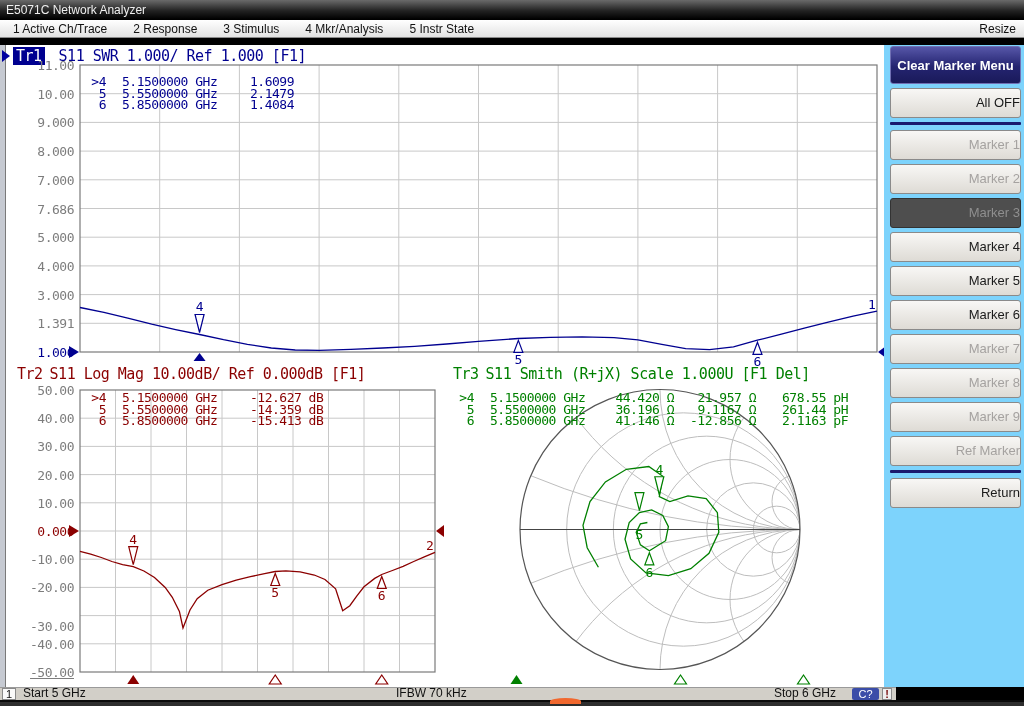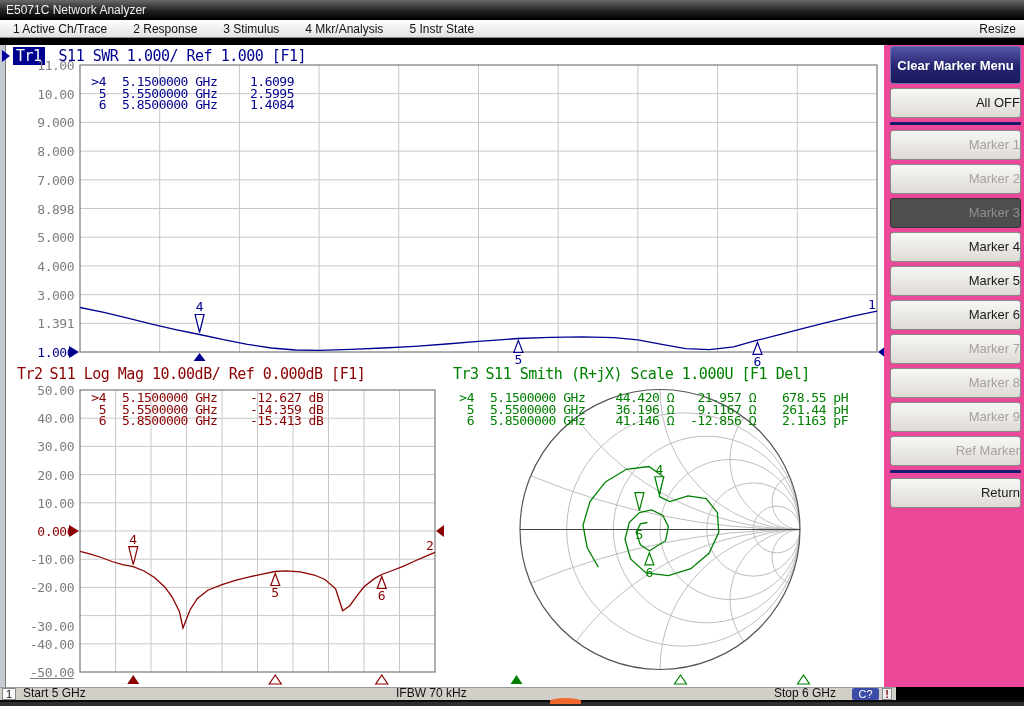--- a/index.html
+++ b/index.html
@@ -32,21 +32,21 @@
   .mc{text-align:right;}
   .mc-n{width:22px;}
   .mc-f{width:112px;margin-left:8px;text-align:left;padding-left:8px;}
   .mc-v{width:110px;text-align:left;padding-left:16px;}
   .mc-r{width:72px;}
   .mc-x{width:82px;}
   .mc-lc{width:92px;}
   .ylab{position:absolute;z-index:2;width:72px;text-align:right;
     font-family:"DejaVu Sans Mono",monospace;font-size:13px;letter-spacing:-0.5px;color:#7d7d7d;}
   
-  #sidebar{position:absolute;left:884px;top:45px;width:140px;height:642px;background:#ec4899;}
+  #sidebar{position:absolute;left:884px;top:45px;width:140px;height:642px;background:#7dd3fc;}
   #menu-title{position:absolute;left:6px;top:1px;width:131px;height:38px;
     background:linear-gradient(#5656a8,#242470 55%,#1a1a5a);border:1px solid #7070b4;border-radius:3px;
     color:#fff;font-size:13px;font-weight:bold;text-align:center;display:flex;align-items:center;
     justify-content:center;box-sizing:border-box;line-height:15px;}
   #sbtns{position:absolute;left:6px;top:43px;width:131px;}
   .sbtn{height:30px;margin-bottom:4px;background:linear-gradient(#f8f7f5,#dedbd5);
     border:1px solid #8a8a8a;border-radius:3px;box-sizing:border-box;
     font-size:13px;color:#1a1a1a;text-align:right;line-height:28px;}
   .sbtn.disabled{color:#a5a2a0;}
   .sbtn.active{background:#4e4e4e;color:#8f8f8f;border-color:#333;}
@@ -214,21 +214,21 @@
 
   <div class="readout" style="left:84px;top:76px;color:#000090;">
     <div class="mrow">
       <span class="mc mc-n">&gt;4</span>
       <span class="mc mc-f">5.1500000 GHz</span>
       <span class="mc mc-v">1.6099</span>
     </div>
     <div class="mrow">
       <span class="mc mc-n">5</span>
       <span class="mc mc-f">5.5500000 GHz</span>
-      <span class="mc mc-v">2.5995</span>
+      <span class="mc mc-v">2.1479</span>
     </div>
     <div class="mrow">
       <span class="mc mc-n">6</span>
       <span class="mc mc-f">5.8500000 GHz</span>
       <span class="mc mc-v">1.4084</span>
     </div>
   </div>
 
   <div class="hdr" style="left:14px;top:365px;color:#8b0000;">
     <span class="tr-badge">Tr2</span>
@@ -280,21 +280,21 @@
       <span class="mc mc-lc">2.1163 pF</span>
     </div>
   </div>
 
   <div id="ylabels">
       <div class="ylab" style="left: 2px; top: 58px;">11.00</div>
       <div class="ylab" style="left: 2px; top: 86.7px;">10.00</div>
       <div class="ylab" style="left: 2px; top: 115.4px;">9.000</div>
       <div class="ylab" style="left: 2px; top: 144.1px;">8.000</div>
       <div class="ylab" style="left: 2px; top: 172.8px;">7.000</div>
-      <div class="ylab" style="left: 2px; top: 201.5px;">8.898</div>
+      <div class="ylab" style="left: 2px; top: 201.5px;">7.686</div>
       <div class="ylab" style="left: 2px; top: 230.2px;">5.000</div>
       <div class="ylab" style="left: 2px; top: 258.9px;">4.000</div>
       <div class="ylab" style="left: 2px; top: 287.6px;">3.000</div>
       <div class="ylab" style="left: 2px; top: 316.3px;">1.391</div>
       <div class="ylab" style="left: 2px; top: 345px; color: rgb(0, 0, 144);">1.000</div>
       <div class="ylab" style="left: 2px; top: 383px;">50.00</div>
       <div class="ylab" style="left: 2px; top: 411.2px;">40.00</div>
       <div class="ylab" style="left: 2px; top: 439.4px;">30.00</div>
       <div class="ylab" style="left: 2px; top: 467.6px;">20.00</div>
       <div class="ylab" style="left: 2px; top: 495.8px;">10.00</div>

